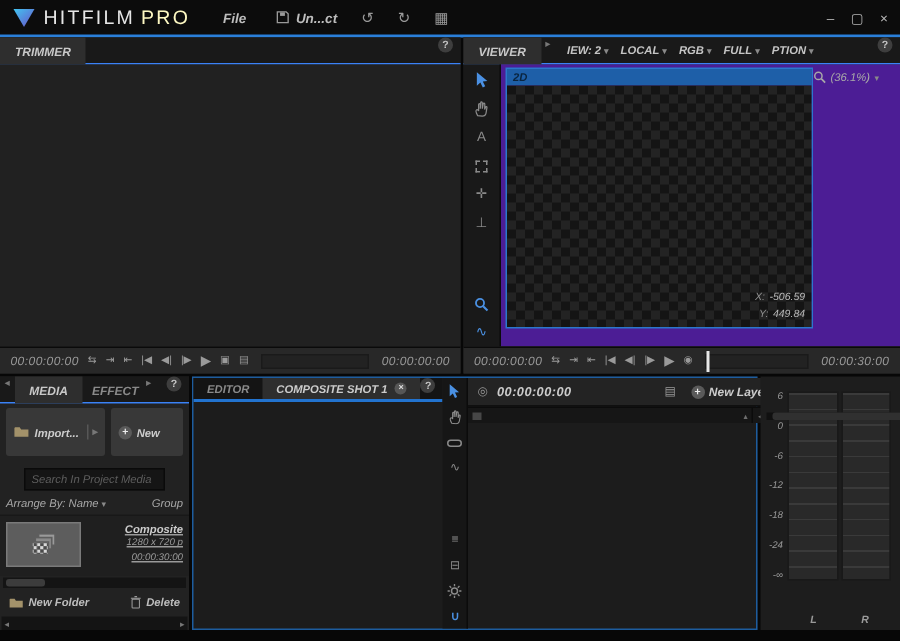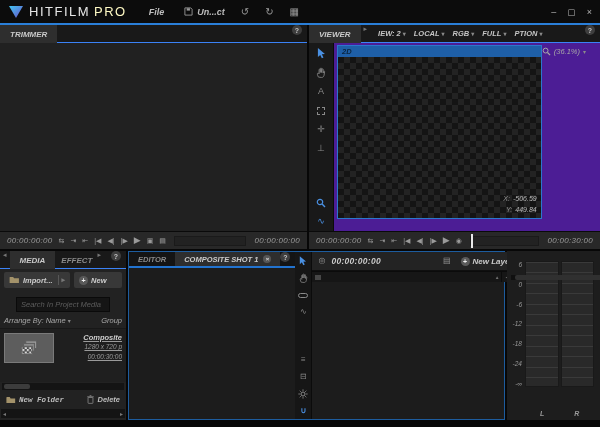--- a/index.html
+++ b/index.html
@@ -60,38 +60,38 @@
     background:repeating-conic-gradient(#232323 0% 25%,#141414 0% 50%);background-size:12px 12px;}
   .coords{position:absolute;right:4px;bottom:2px;text-align:right;font:italic 7px "Liberation Sans",sans-serif;color:#8f8f8f;line-height:1.55;}
   .coords b{color:#b8b8b8;font-weight:normal;margin-left:3px;}
   .zoomrow{height:13px;display:flex;align-items:center;justify-content:flex-end;gap:3px;padding-right:6px;
     font:italic 7.5px "Liberation Sans",sans-serif;color:#a8a8a8;flex:none;}
 
   
   .media{width:126px;flex:none;background:#222;}
   .btnrow{display:flex;gap:4px;padding:3px 4px;flex:none;}
   .mbtn{background:#383838;border-radius:2px;color:#ccc;font:italic bold 7.5px "Liberation Sans",sans-serif;
-    display:flex;align-items:center;gap:3px;padding:0 5px;height:16px;white-space:nowrap;overflow:hidden;}
+    display:flex;align-items:center;gap:3px;padding:0 5px;height:32px;white-space:nowrap;overflow:hidden;}
   .sep{width:1px;height:10px;background:#575757;margin-left:2px;}
   .searchrow{padding:2px 16px;flex:none;}
   .search{width:100%;height:15px;background:#151515;border:1px solid #0a0a0a;color:#bbb;
     font:italic 7.5px "Liberation Sans",sans-serif;padding:0 4px;outline:none;}
   .search::placeholder{color:#5d5d5d;}
   .arrangerow{display:flex;align-items:center;padding:2px 4px 3px;font:italic 7.5px "Liberation Sans",sans-serif;color:#a8a8a8;gap:2px;border-bottom:1px solid #181818;flex:none;text-align:right;}
   .grp{margin-left:auto;white-space:nowrap;overflow:hidden;max-width:34px;}
   .mitem{display:flex;padding:4px 4px;gap:5px;background:#1f1f1f;height:40px;flex:none;}
   .thumb{width:50px;height:30px;background:#5d5d5d;border:1px solid #7a7a7a;display:flex;align-items:center;justify-content:center;flex:none;}
   .mmeta{flex:1;text-align:right;font:italic 6.5px "Liberation Sans",sans-serif;color:#9a9a9a;line-height:1.6;overflow:hidden;white-space:nowrap;text-decoration:underline;}
   .mname{font:italic bold 7.5px "Liberation Sans",sans-serif;color:#ccc;}
   .mlist-fill{flex:1;background:#1f1f1f;}
   .hscroll{height:7px;background:#141414;margin:1px 2px;position:relative;flex:none;}
   .hscroll .handle{position:absolute;left:2px;top:1px;bottom:1px;width:26px;background:#3c3c3c;border-radius:2px;}
   .btnrow2{display:flex;align-items:center;padding:0 6px;gap:4px;font:italic bold 7.5px "Liberation Sans",sans-serif;color:#bdbdbd;height:17px;flex:none;}
   .btnrow2 .right{margin-left:auto;display:flex;align-items:center;gap:3px;}
-  .btnrow2 .left{display:flex;align-items:center;gap:3px;font-family:Liberation Mono, monospace;}
+  .btnrow2 .left{display:flex;align-items:center;gap:3px;}
   .hscroll2{height:9px;margin:1px 1px 2px;background:#141414;display:flex;align-items:center;justify-content:space-between;padding:0 2px;font-size:6px;color:#777;flex:none;}
 
   
   .editor{flex:1;border:1px solid #1d5c9e;background:#1c1c1c;display:flex;flex-direction:row;min-width:0;}
   .etabs{height:16px;background:#141414;display:flex;align-items:stretch;border-bottom:2px solid #2273cf;flex:none;}
   .etab{display:flex;align-items:center;padding:0 9px;font:italic bold 7.5px "Liberation Sans",sans-serif;color:#8a8a8a;gap:5px;}
   .etab.active{background:#2e2e2e;color:#ccc;}
   .closedot{width:8px;height:8px;border-radius:50%;background:#565656;color:#ddd;font:bold 6px "Liberation Sans",sans-serif;display:flex;align-items:center;justify-content:center;font-style:normal;}
   .erow{flex:1;display:flex;min-height:0;}
   .etools{width:17px;background:#161616;border-right:1px solid #0b0b0b;display:flex;flex-direction:column;align-items:center;padding:4px 0 3px;gap:7px;flex:none;}

